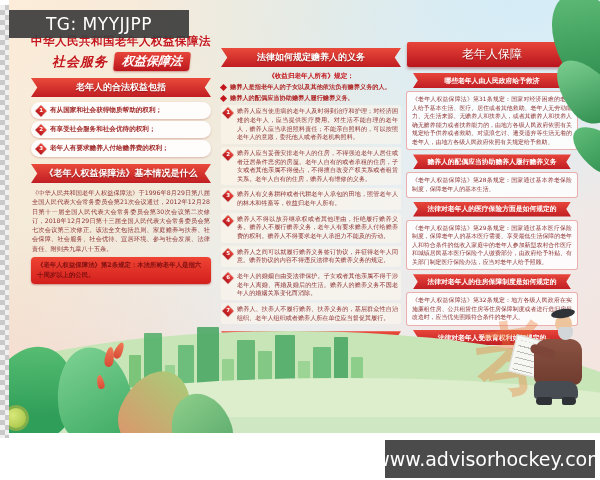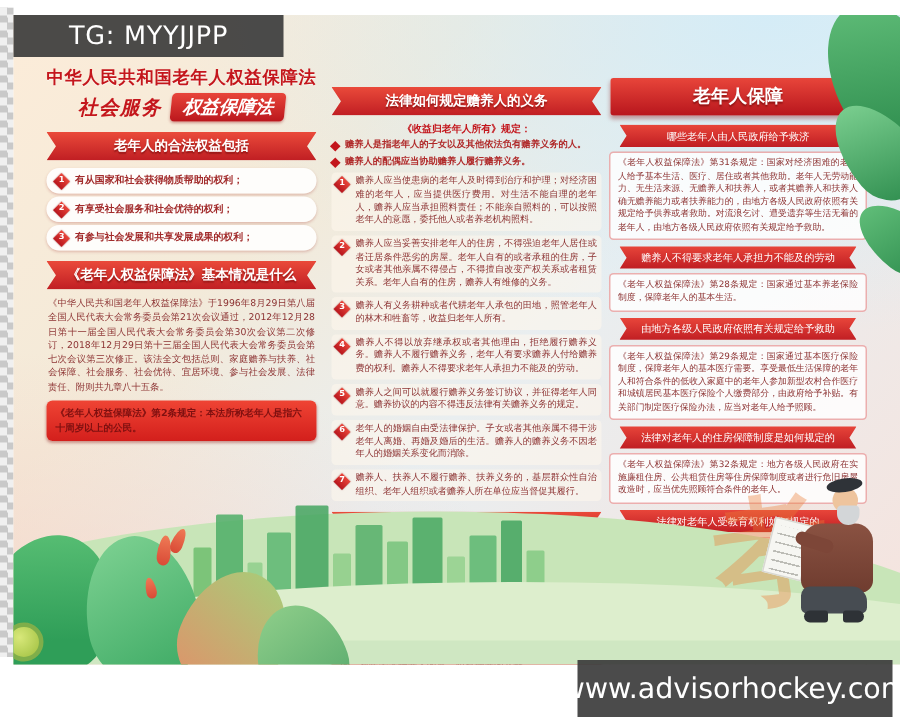--- a/index.html
+++ b/index.html
@@ -5,21 +5,21 @@
   *{margin:0;padding:0;box-sizing:border-box;}
   html,body{width:600px;height:480px;background:#fff;overflow:hidden;
     font-family:"DejaVu Sans","Liberation Sans",sans-serif;}
   .stage{position:relative;width:600px;height:480px;background:#fff;}
 
   
   .checker{position:absolute;left:0;top:5px;width:9px;height:433px;
     background-image:conic-gradient(#c9c9c9 25%,#f0f0f0 0 50%,#c9c9c9 0 75%,#f0f0f0 0);
     background-size:10px 10px;}
 
-  .poster{position:absolute;left:9px;top:10px;width:591px;height:433px;overflow:hidden;
+  .poster{position:absolute;left:9px;top:0;width:591px;height:433px;overflow:hidden;
     background:
       radial-gradient(120% 90% at 85% 0%,rgba(210,236,248,.9) 0%,rgba(210,236,248,0) 55%),
       radial-gradient(100% 80% at 0% 100%,rgba(247,212,199,.85) 0%,rgba(247,212,199,0) 60%),
       linear-gradient(135deg,#fcecd9 0%,#f3ead9 30%,#e9eef0 55%,#f6e3dd 100%);}
 
   .col{position:absolute;top:34px;}
   .col-left{left:22px;width:180px;}
   .col-mid{left:212px;width:180px;}
   .col-right{left:394px;width:178px;}
 
@@ -57,23 +57,23 @@
 
   .mid-sub{color:#c3161c;font-size:6.6px;font-weight:bold;text-align:center;margin:2px 0;}
   .bullet-row{display:flex;gap:4px;align-items:flex-start;margin:2px 0;}
   .bullet-row .txt{color:#b02a2a;font-size:6.2px;font-weight:bold;line-height:1.4;}
   .mid-item{display:flex;gap:5px;align-items:flex-start;margin:3px 0;
     background:rgba(255,247,236,.55);border-radius:3px;padding:2px 3px;}
   .mid-item .txt{color:#8d3333;font-size:6.1px;line-height:1.42;text-align:justify;}
   .mid-item .diamond{margin-top:2px;}
 
   .banner-big{background:linear-gradient(180deg,#e8453a 0%,#b8161d 100%);color:#fff;
-    font-weight:bold;font-size:12px;text-align:center;padding:4px 3px;border-radius:2px;
+    font-weight:normal;font-size:12px;text-align:center;padding:4px 3px;border-radius:2px;
     box-shadow:0 2px 3px rgba(140,20,20,.4);text-shadow:0 1px 1px rgba(90,0,0,.5);margin:0 4px 6px;}
-  .sub-banner{background:linear-gradient(180deg,#e8453a,#c01e23);color:#fff;font-weight:normal;
+  .sub-banner{background:linear-gradient(180deg,#e8453a,#c01e23);color:#fff;font-weight:bold;
     font-size:6.8px;text-align:center;padding:2.5px 8px;margin:4px 10px 3px;
     clip-path:polygon(0 0,100% 0,97% 50%,100% 100%,0 100%,3% 50%);}
   .right-body{background:rgba(255,255,255,.82);border:1px solid rgba(214,80,80,.45);
     border-radius:3px;padding:3px 5px;margin:0 3px 2px;color:#8d3333;font-size:5.9px;
     line-height:1.45;text-align:justify;}
 
   
   .wm{position:absolute;background:rgba(60,60,60,.92);color:#fff;display:flex;
     align-items:center;justify-content:center;z-index:30;text-align:right;}
   .wm-top{left:9px;top:10px;width:180px;height:28px;font-size:17px;letter-spacing:.5px;}
@@ -148,21 +148,21 @@
       <div class="pill">
         <span class="diamond">
             <b>2</b>
           </span>
         <span class="txt">有享受社会服务和社会优待的权利；</span>
       </div>
       <div class="pill">
         <span class="diamond">
             <b>3</b>
           </span>
-        <span class="txt">有参与社会发展和共享发展成果的权利；</span>
+        <span class="txt">老年人有要求赡养人付给赡养费的权利；</span>
       </div>
 
       <div class="ribbon">《老年人权益保障法》基本情况是什么</div>
       <div class="para">《中华人民共和国老年人权益保障法》于1996年8月29日第八届全国人民代表大会常务委员会第21次会议通过，2012年12月28日第十一届全国人民代表大会常务委员会第30次会议第二次修订，2018年12月29日第十三届全国人民代表大会常务委员会第七次会议第三次修正。该法全文包括总则、家庭赡养与扶养、社会保障、社会服务、社会优待、宜居环境、参与社会发展、法律责任、附则共九章八十五条。</div>
       <div class="note">《老年人权益保障法》第2条规定：本法所称老年人是指六十周岁以上的公民。</div>
     </div>
 
     <div class="col col-mid">
       <div class="ribbon" style="margin-top:14px;">法律如何规定赡养人的义务</div>
       <div class="mid-sub">《收益归老年人所有》规定：</div>
@@ -222,24 +222,24 @@
       <div class="para">赡养是一种法定义务，是无条件的，必须履行的。《老年人权益保障法》第19条规定：赡养人不得以放弃继承权或者其他理由，拒绝履行赡养义务。赡养人不履行赡养义务，老年人有要求赡养人付给赡养费的权利。继承权是法定的权利，权利人对自己享有的权利有处分权，可以享有，也可以放弃。</div>
       <div class="note">《老年人权益保障法》第23条规定：老年人与配偶有相互扶养的义务。由兄、姐扶养的弟、妹成年后，有负担能力的，对年老无赡养人的兄、姐有扶养的义务。</div>
     </div>
 
     <div class="col col-right">
       <div class="banner-big" style="margin-top:8px;">老年人保障</div>
 
       <div class="sub-banner">哪些老年人由人民政府给予救济</div>
       <div class="right-body">《老年人权益保障法》第31条规定：国家对经济困难的老年人给予基本生活、医疗、居住或者其他救助。老年人无劳动能力、无生活来源、无赡养人和扶养人，或者其赡养人和扶养人确无赡养能力或者扶养能力的，由地方各级人民政府依照有关规定给予供养或者救助。对流浪乞讨、遭受遗弃等生活无着的老年人，由地方各级人民政府依照有关规定给予救助。</div>
 
-      <div class="sub-banner">赡养人不得要求老年人承担力不能及的劳动</div>
+      <div class="sub-banner">赡养人的配偶应当协助赡养人履行赡养义务</div>
       <div class="right-body">《老年人权益保障法》第28条规定：国家通过基本养老保险制度，保障老年人的基本生活。</div>
 
-      <div class="sub-banner">由地方各级人民政府依照有关规定给予救助</div>
+      <div class="sub-banner">法律对老年人的医疗保险方面是如何规定的</div>
       <div class="right-body">《老年人权益保障法》第29条规定：国家通过基本医疗保险制度，保障老年人的基本医疗需要。享受最低生活保障的老年人和符合条件的低收入家庭中的老年人参加新型农村合作医疗和城镇居民基本医疗保险个人缴费部分，由政府给予补贴。有关部门制定医疗保险办法，应当对老年人给予照顾。</div>
 
       <div class="sub-banner">法律对老年人的住房保障制度是如何规定的</div>
       <div class="right-body">《老年人权益保障法》第32条规定：地方各级人民政府在实施廉租住房、公共租赁住房等住房保障制度或者进行危旧房屋改造时，应当优先照顾符合条件的老年人。</div>
 
       <div class="sub-banner">法律对老年人受教育权利如何规定的</div>
       <div class="right-body">《老年人权益保障法》第71条规定：老年人有继续受教育的权利。国家发展老年教育，把老年教育纳入终身教育体系，鼓励社会办好各类老年学校。各级人民政府对老年教育应当加强领导，统一规划，加大投入。第72条规定：国家和社会采取措施，开展适合老年人的群众性文化、体育、娱乐活动，丰富老年人的精神文化生活。</div>
 
       <div class="sub-banner">法律对老年人合法权益如何规定的</div>
       <div class="right-body">老年人合法权益受到侵害的，被侵害人或者其代理人有权要求有关部门处理，或者依法向人民法院提起诉讼。人民法院和有关部门对侵犯老年人合法权益的申诉、控告和检举，应当依法及时受理，不得推诿、拖延。</div>

